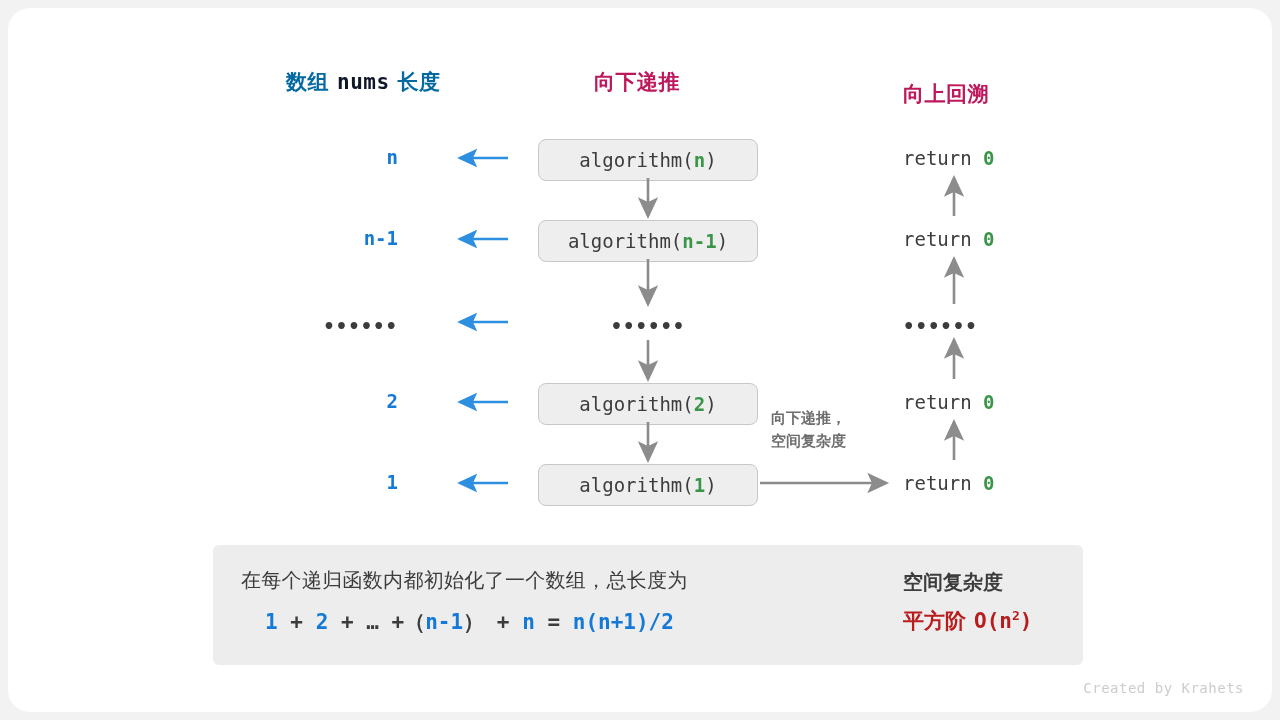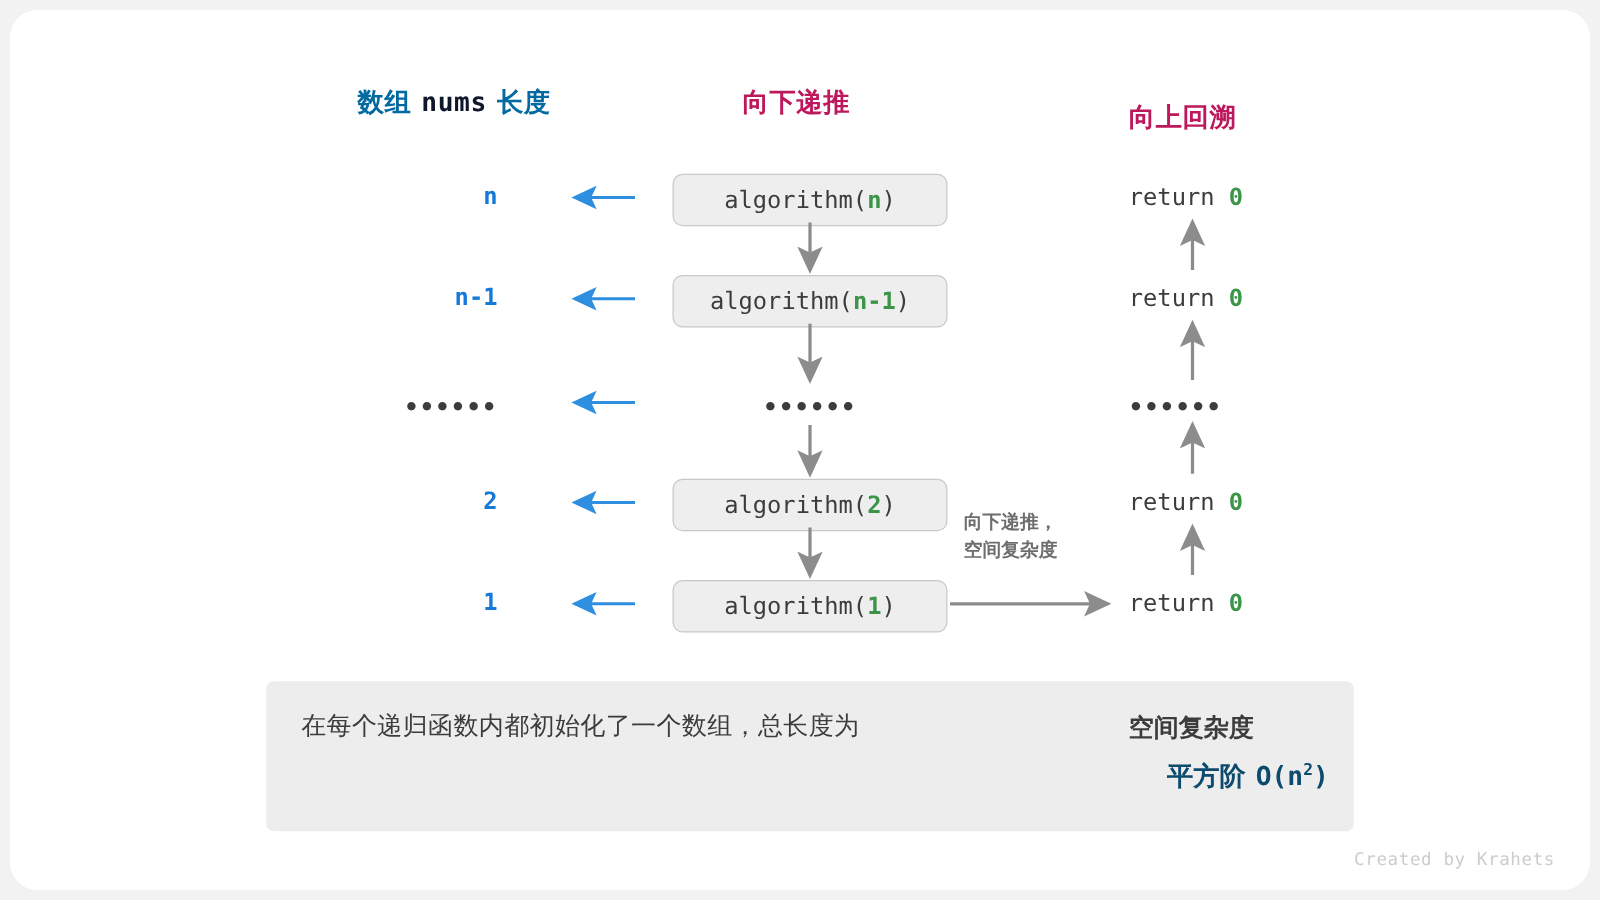--- a/index.html
+++ b/index.html
@@ -155,24 +155,24 @@
     font-size: 20px;
     font-weight: bold;
     color: #3c3c3c;
     white-space: nowrap;
   }
   .sum-value {
     position: absolute;
     left: 690px;
     top: 62px;
     width: 160px;
-    text-align: right;
+    text-align: left;
     font-size: 21px;
     font-weight: bold;
-    color: #0c4a6e;
+    color: #b91c1c;
     white-space: nowrap;
   }
   .sum-value .ovar {
     font-family: "DejaVu Sans Mono", "Liberation Mono", monospace;
   }
   sup { font-size: 0.62em; }
 
   
   #credit {
     position: absolute;
@@ -307,20 +307,32 @@
       </g>
 
       <g>
         <path d="M803,588 L832,588 L832,578 L852,597 L832,616 L832,606 L803,606 Z" fill="#c9c9c9"></path>
       </g>
     </svg>
 
     <div id="summary">
       <div id="summary-text-line1" class="sans">在每个递归函数内都初始化了一个数组，总长度为</div>
 
+      <div id="summary-text-line2">
+        <span class="b">1</span>
+        <span class="op">+</span>
+        <span class="b">2</span>
+        <span class="op">+</span>
+        <span class="op">…</span>
+        <span class="op">+</span><span class="op sans">（</span><span class="b">n-1</span><span class="op sans">）</span>
+        <span class="op">+</span>
+        <span class="b">n</span>
+        <span class="op">=</span>
+        <span class="b">n(n+1)/2</span>
+      </div>
 
       <div class="sum-title">空间复杂度</div>
 
       <div class="sum-value">
         <span>平方阶</span><span style="display:inline-block;width:8px;"></span><span class="ovar">O(n</span><sup class="ovar">2</sup><span class="ovar">)</span>
       </div>
     </div>
 
     <div id="credit">Created by Krahets</div>
 

